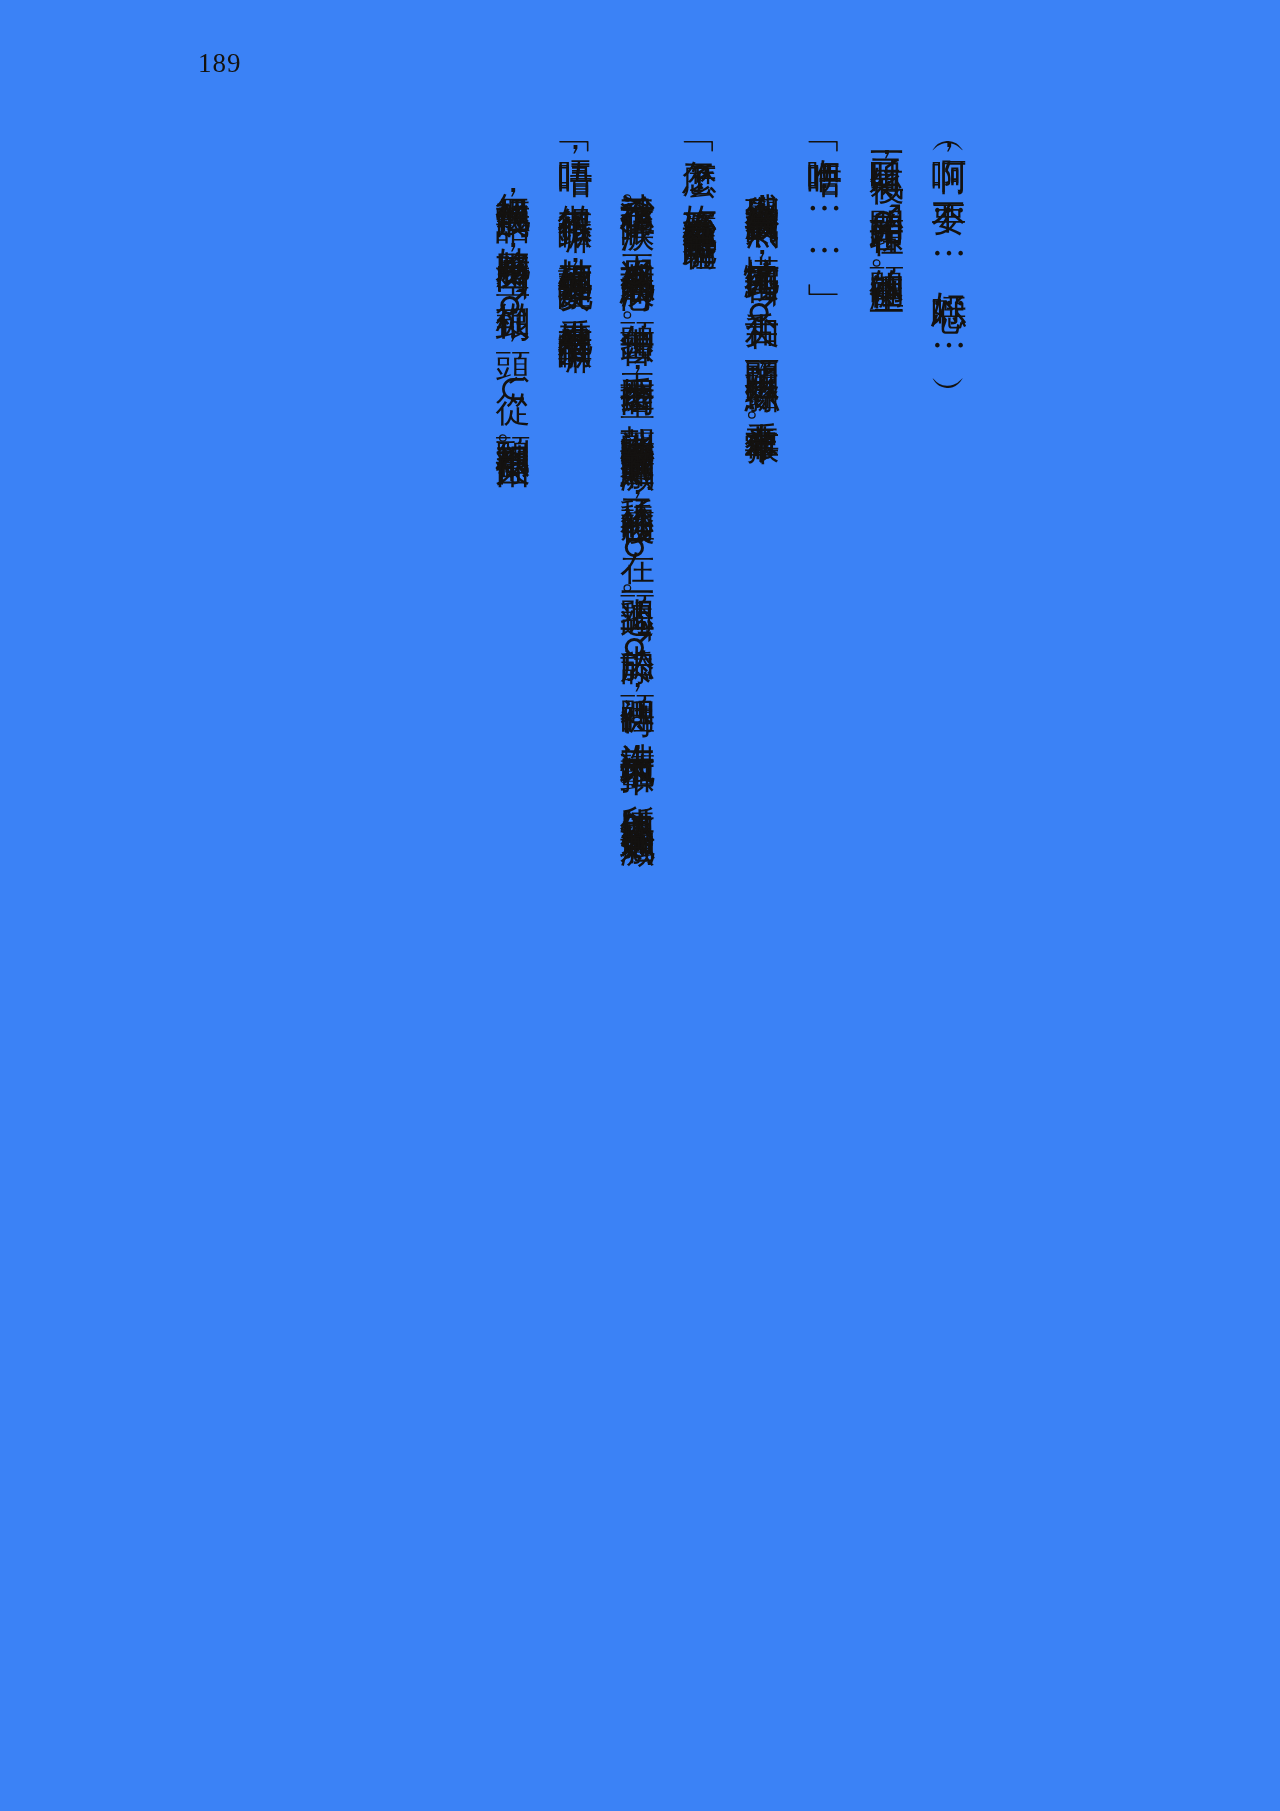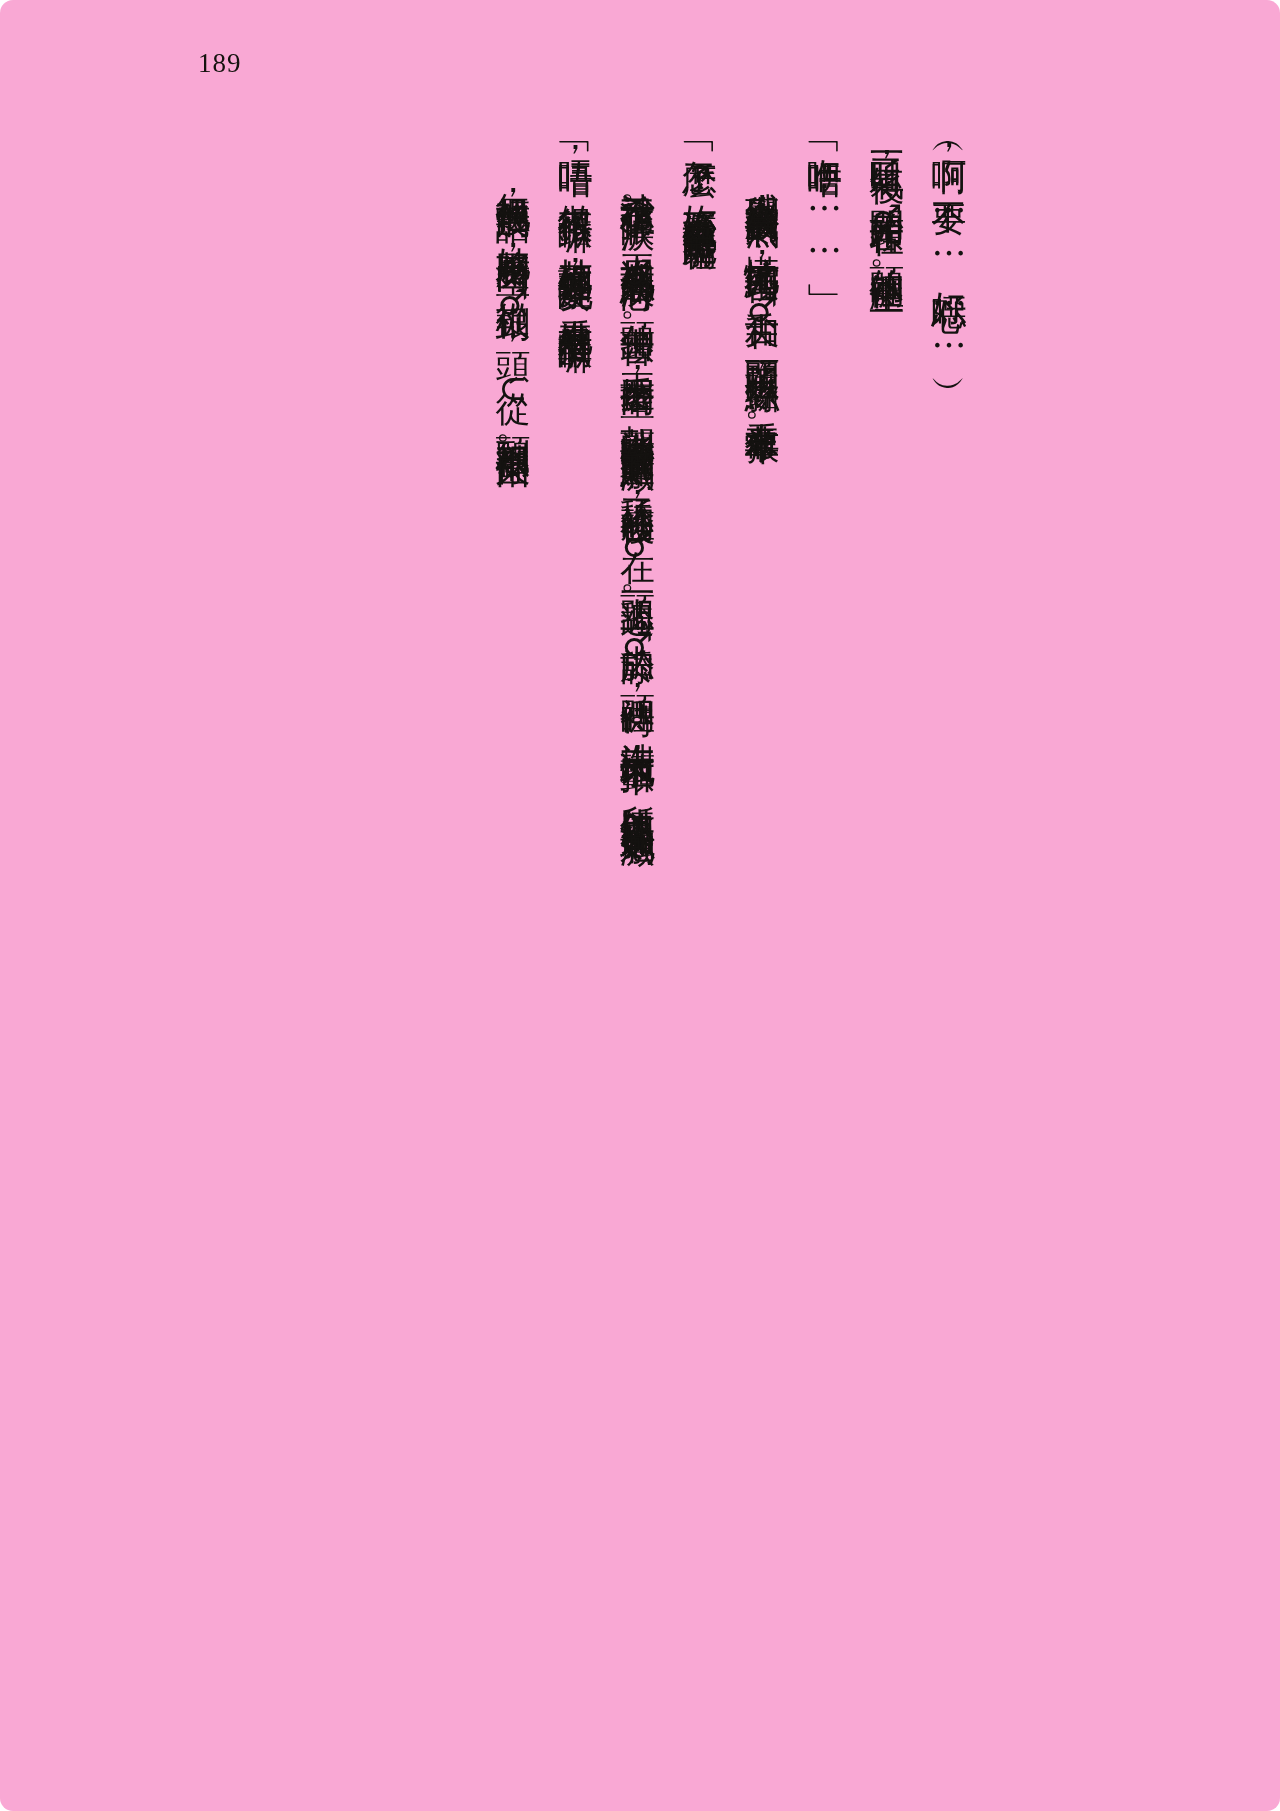--- a/index.html
+++ b/index.html
@@ -4,25 +4,24 @@
 <style>
   html, body {
     margin: 0;
     padding: 0;
     background: #ffffff;
   }
   .page {
     position: relative;
     width: 1280px;
     height: 1811px;
-    background: #f9a8d4;
+    background: #3b82f6;
     overflow: hidden;
     font-family: "DejaVu Serif", serif;
     color: #12100e;
-    border-radius: 13px;
   }
   .page-number {
     position: absolute;
     top: 48px;
     left: 198px;
     font-size: 27px;
     letter-spacing: 1px;
     font-family: "Liberation Serif", serif;
     color: #15130f;
   }

